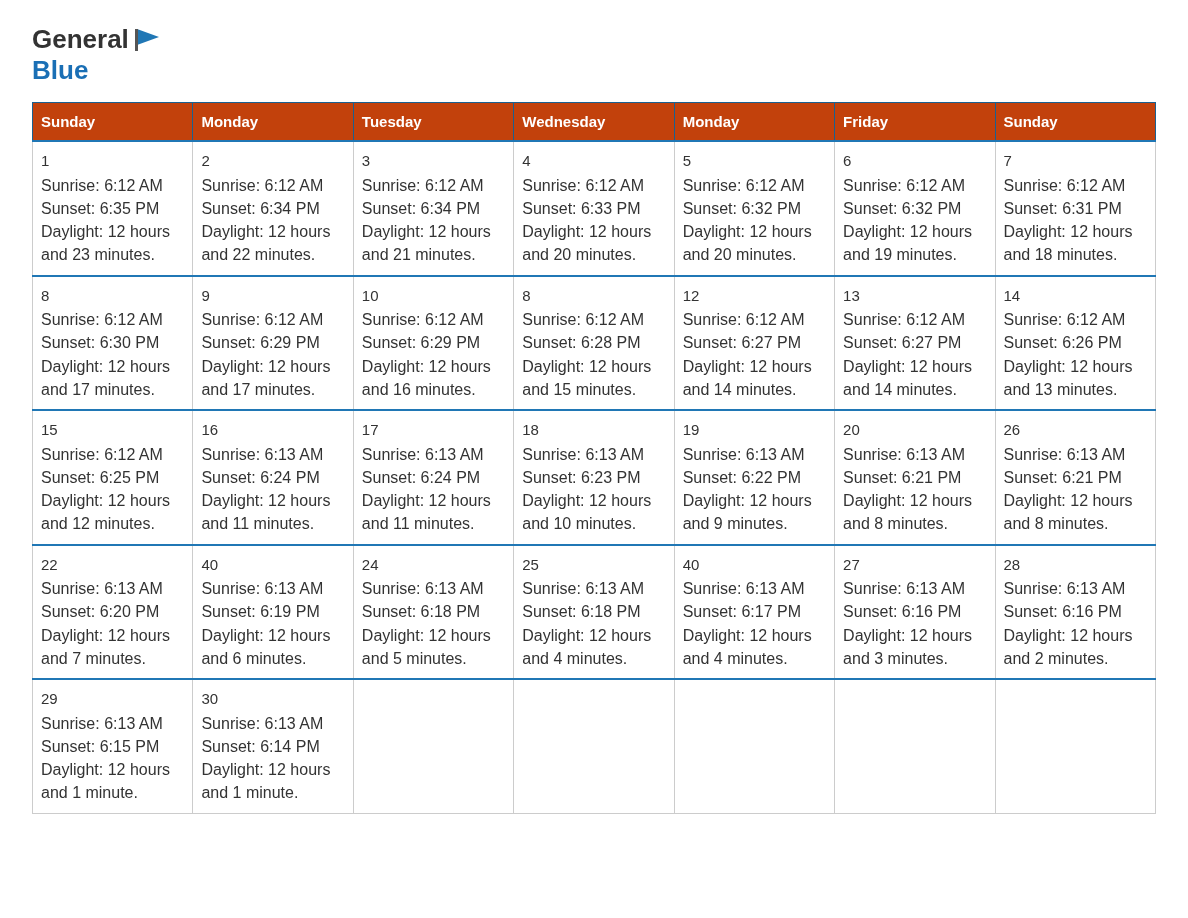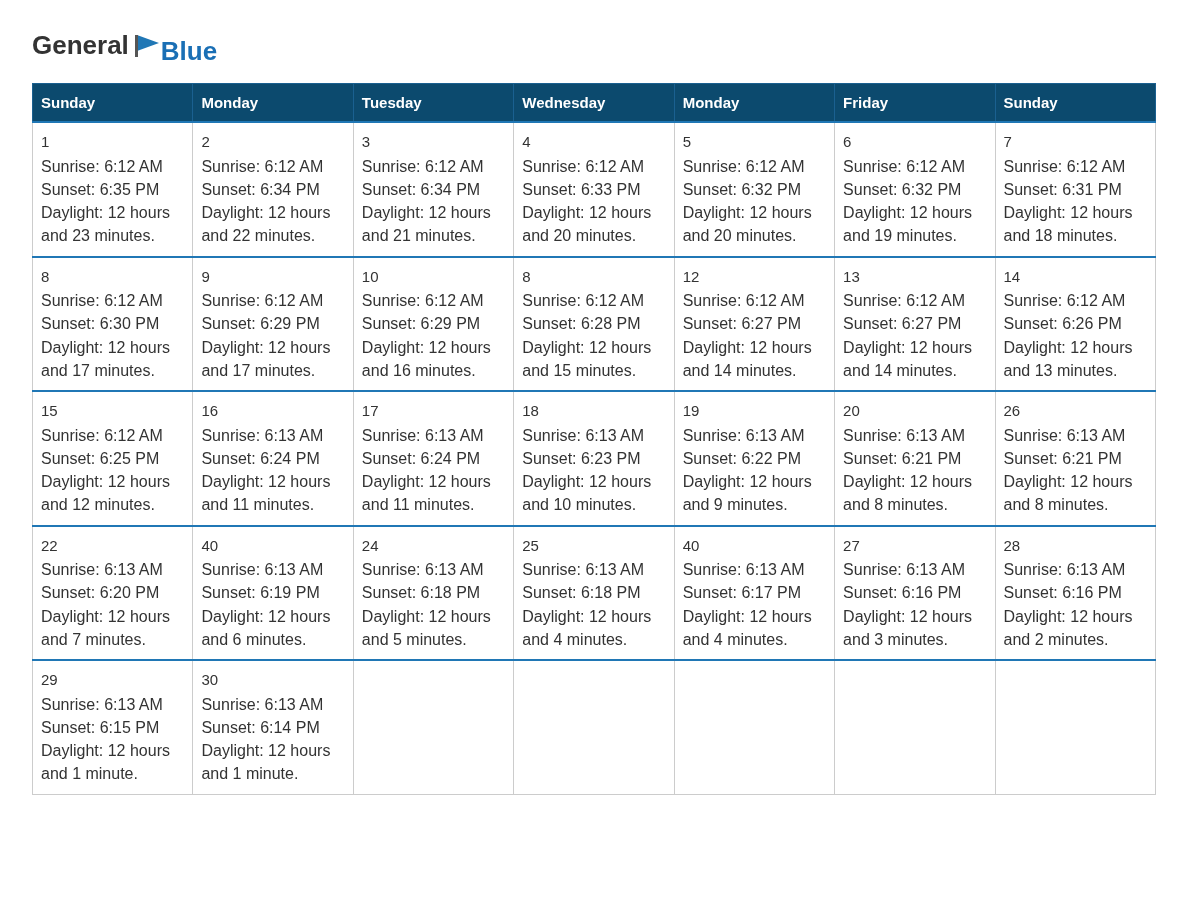--- a/index.html
+++ b/index.html
@@ -45,21 +45,21 @@
       font-size: 20px;
       color: #555;
       margin-top: 4px;
     }
     table {
       width: 100%;
       border-collapse: collapse;
       table-layout: fixed;
     }
     thead tr th {
-      background-color: #0c4a6e;
+      background-color: #c2410c;
       color: #fff;
       font-size: 15px;
       font-weight: bold;
       padding: 10px 8px;
       text-align: left;
       border: 1px solid #1a6090;
     }
     tbody tr td {
       vertical-align: top;
       padding: 8px 8px;
@@ -83,29 +83,29 @@
     .day-info {
       font-size: 16px;
       color: #333;
     }
   </style>
 </head>
 <body>
 
 <div class="header">
   <div class="logo">
-    <div style="display:flex;flex-direction:row;">
+    <div style="display:flex;flex-direction:column;">
       <div style="display:flex;align-items:center;">
         <span class="logo-text-general">General</span>
         <svg width="30" height="30" viewBox="0 0 30 30" xmlns="http://www.w3.org/2000/svg" style="margin-left:2px;">
           <polygon points="6,4 28,12 6,20" fill="#2077b5"></polygon>
           <rect x="4" y="4" width="3" height="22" fill="#555"></rect>
         </svg>
       </div>
-      <span class="logo-text-blue" style="font-size:26px;font-weight:bold;color:#1a6fb5;margin-top:12px;">Blue</span>
+      <span class="logo-text-blue" style="font-size:26px;font-weight:bold;color:#1a6fb5;">Blue</span>
     </div>
   </div>
   <div class="title-area">
     <div class="calendar-title"></div>
     <div class="calendar-subtitle"></div>
   </div>
 </div>
 
 <table>
   <thead>

